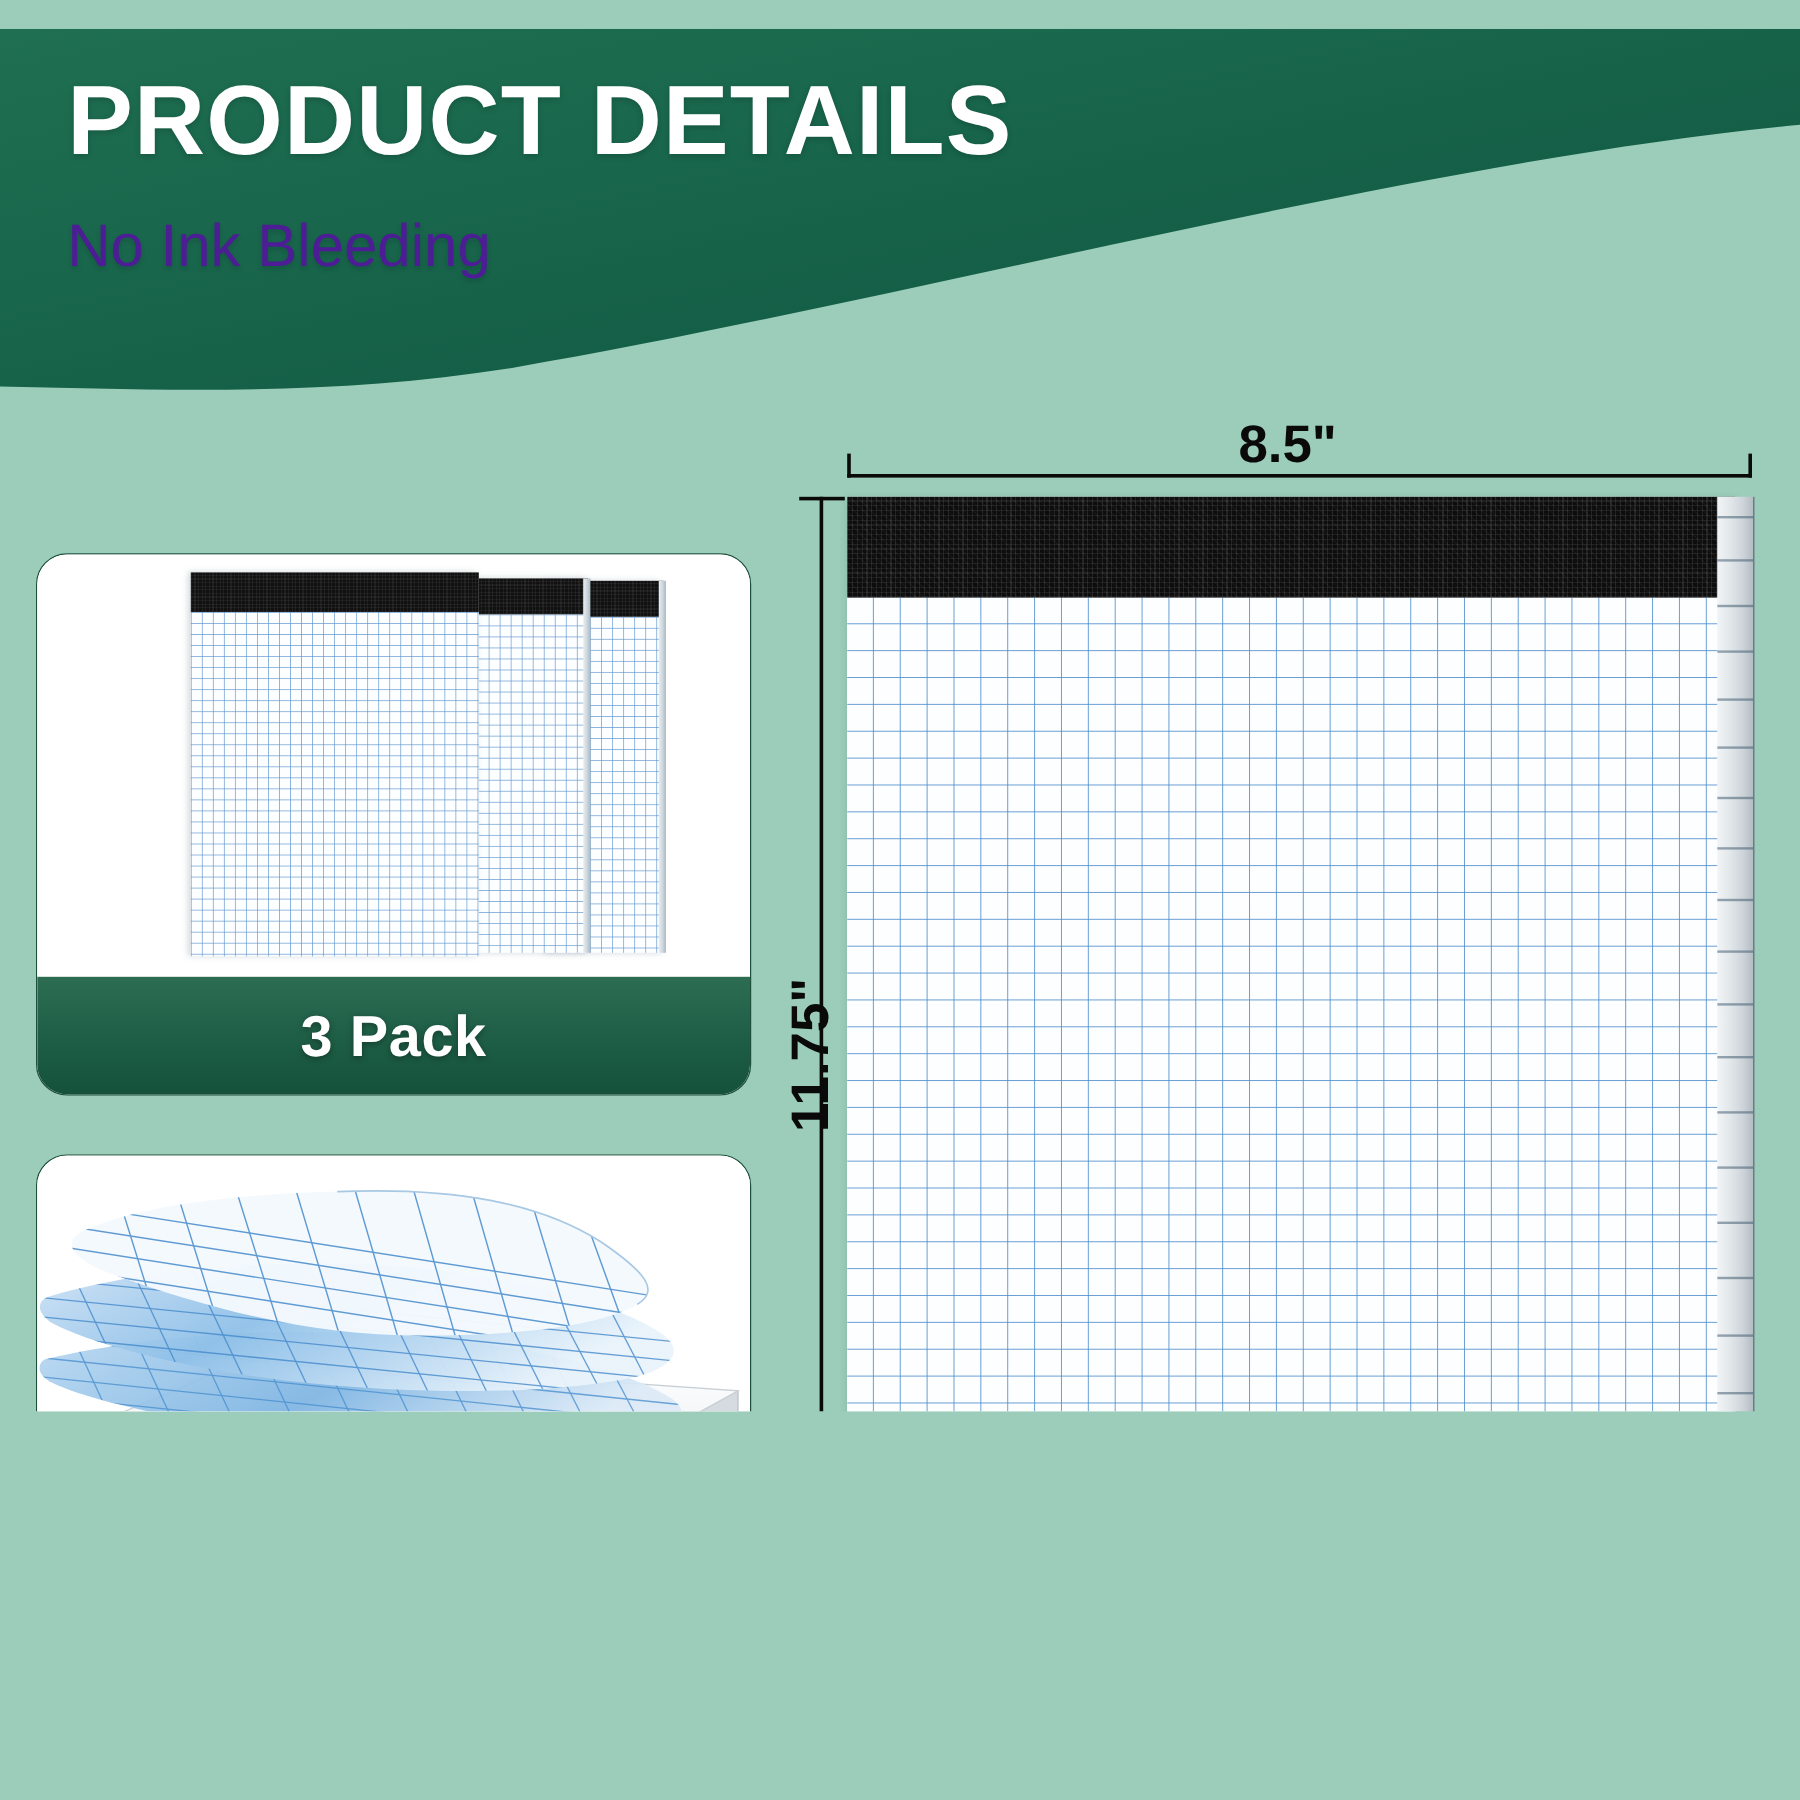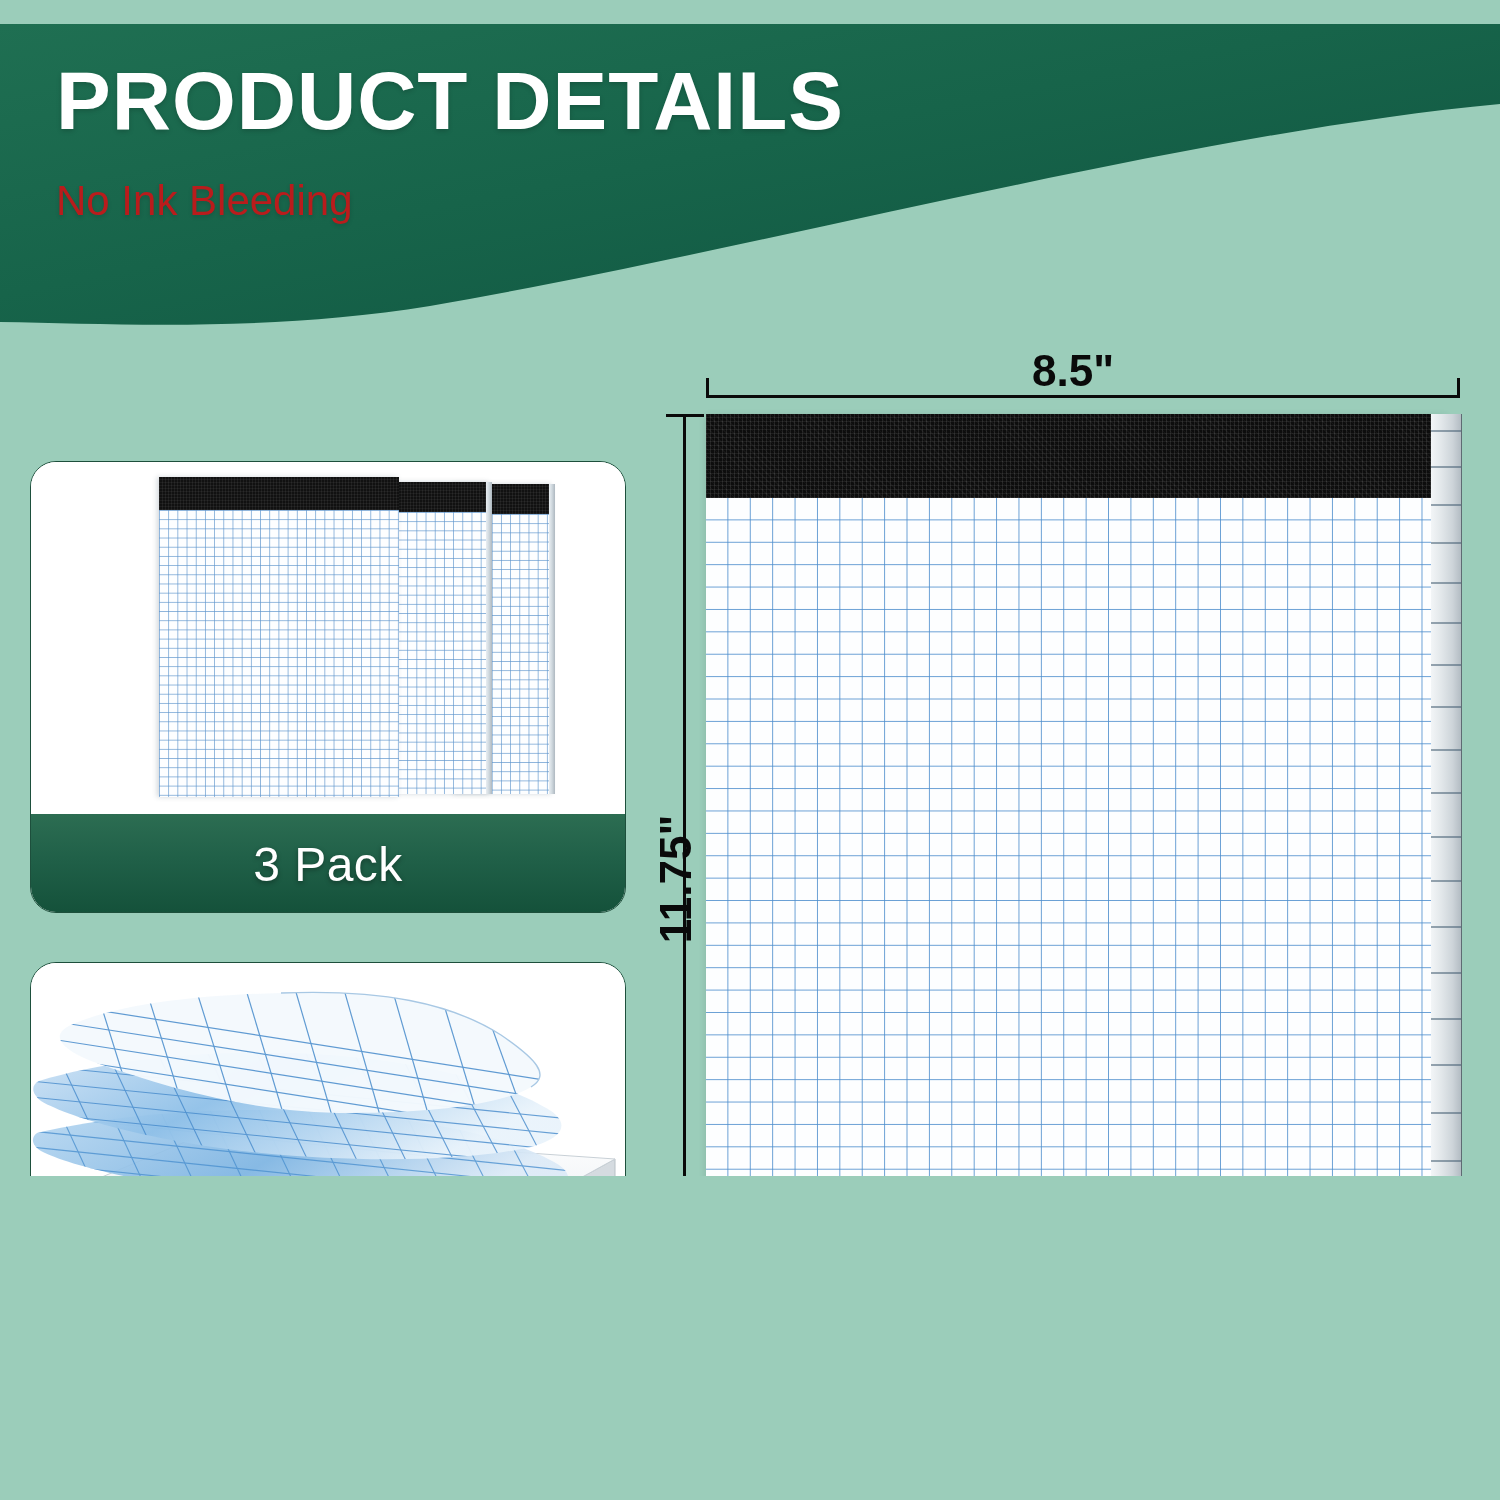--- a/index.html
+++ b/index.html
@@ -49,23 +49,23 @@
     font-size: 82px;
     font-weight: bold;
     color: #ffffff;
     letter-spacing: 1px;
     line-height: 1.0;
     margin: 0;
     white-space: nowrap;
     text-shadow: 0 2px 5px rgba(0,0,0,0.18);
   }
   .header-subtitle {
-    font-size: 42px;
+    font-size: 50px;
     font-weight: normal;
-    color: #b91c1c;
+    color: #4c1d95;
     line-height: 1.0;
     margin: 0;
     padding-top: 38px;
     white-space: nowrap;
     text-shadow: 0 2px 4px rgba(0,0,0,0.14);
   }
 
   
   .feature-card {
     position: absolute;
@@ -90,21 +90,21 @@
     position: relative;
     width: 100%;
     height: 100px;
     background: linear-gradient(180deg, #2c6d52 0%, #206048 45%, #14513a 100%);
     display: flex;
     align-items: center;
     justify-content: center;
   }
   .card-label-text {
     font-size: 48px;
-    font-weight: normal;
+    font-weight: bold;
     color: #ffffff;
     letter-spacing: 0.5px;
     text-shadow: 0 2px 5px rgba(0,0,0,0.35);
     white-space: nowrap;
   }
 
   
   .mini-pad {
     position: absolute;
     background: #fdfeff;

